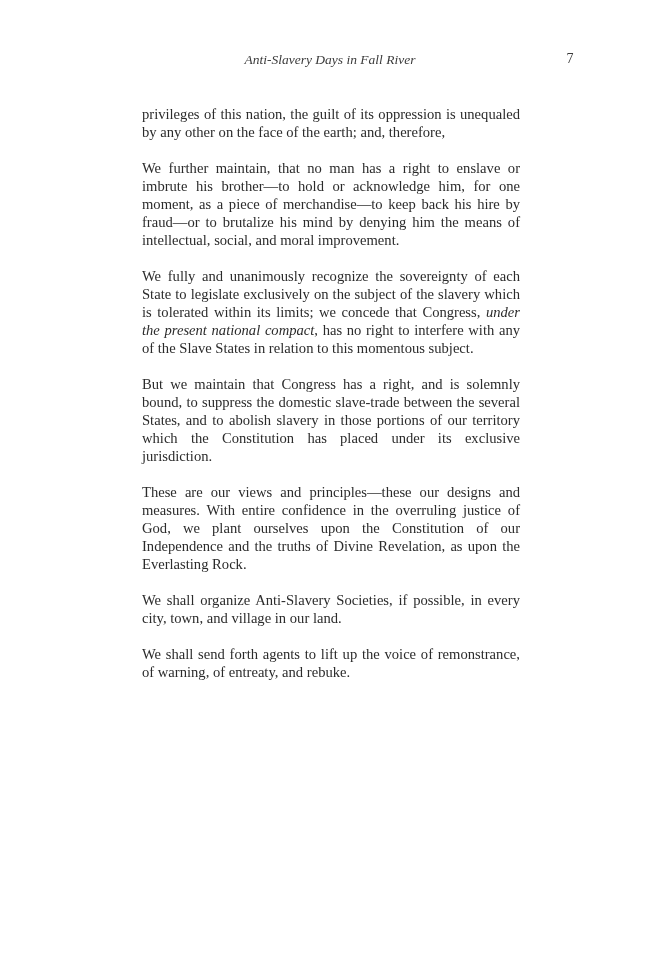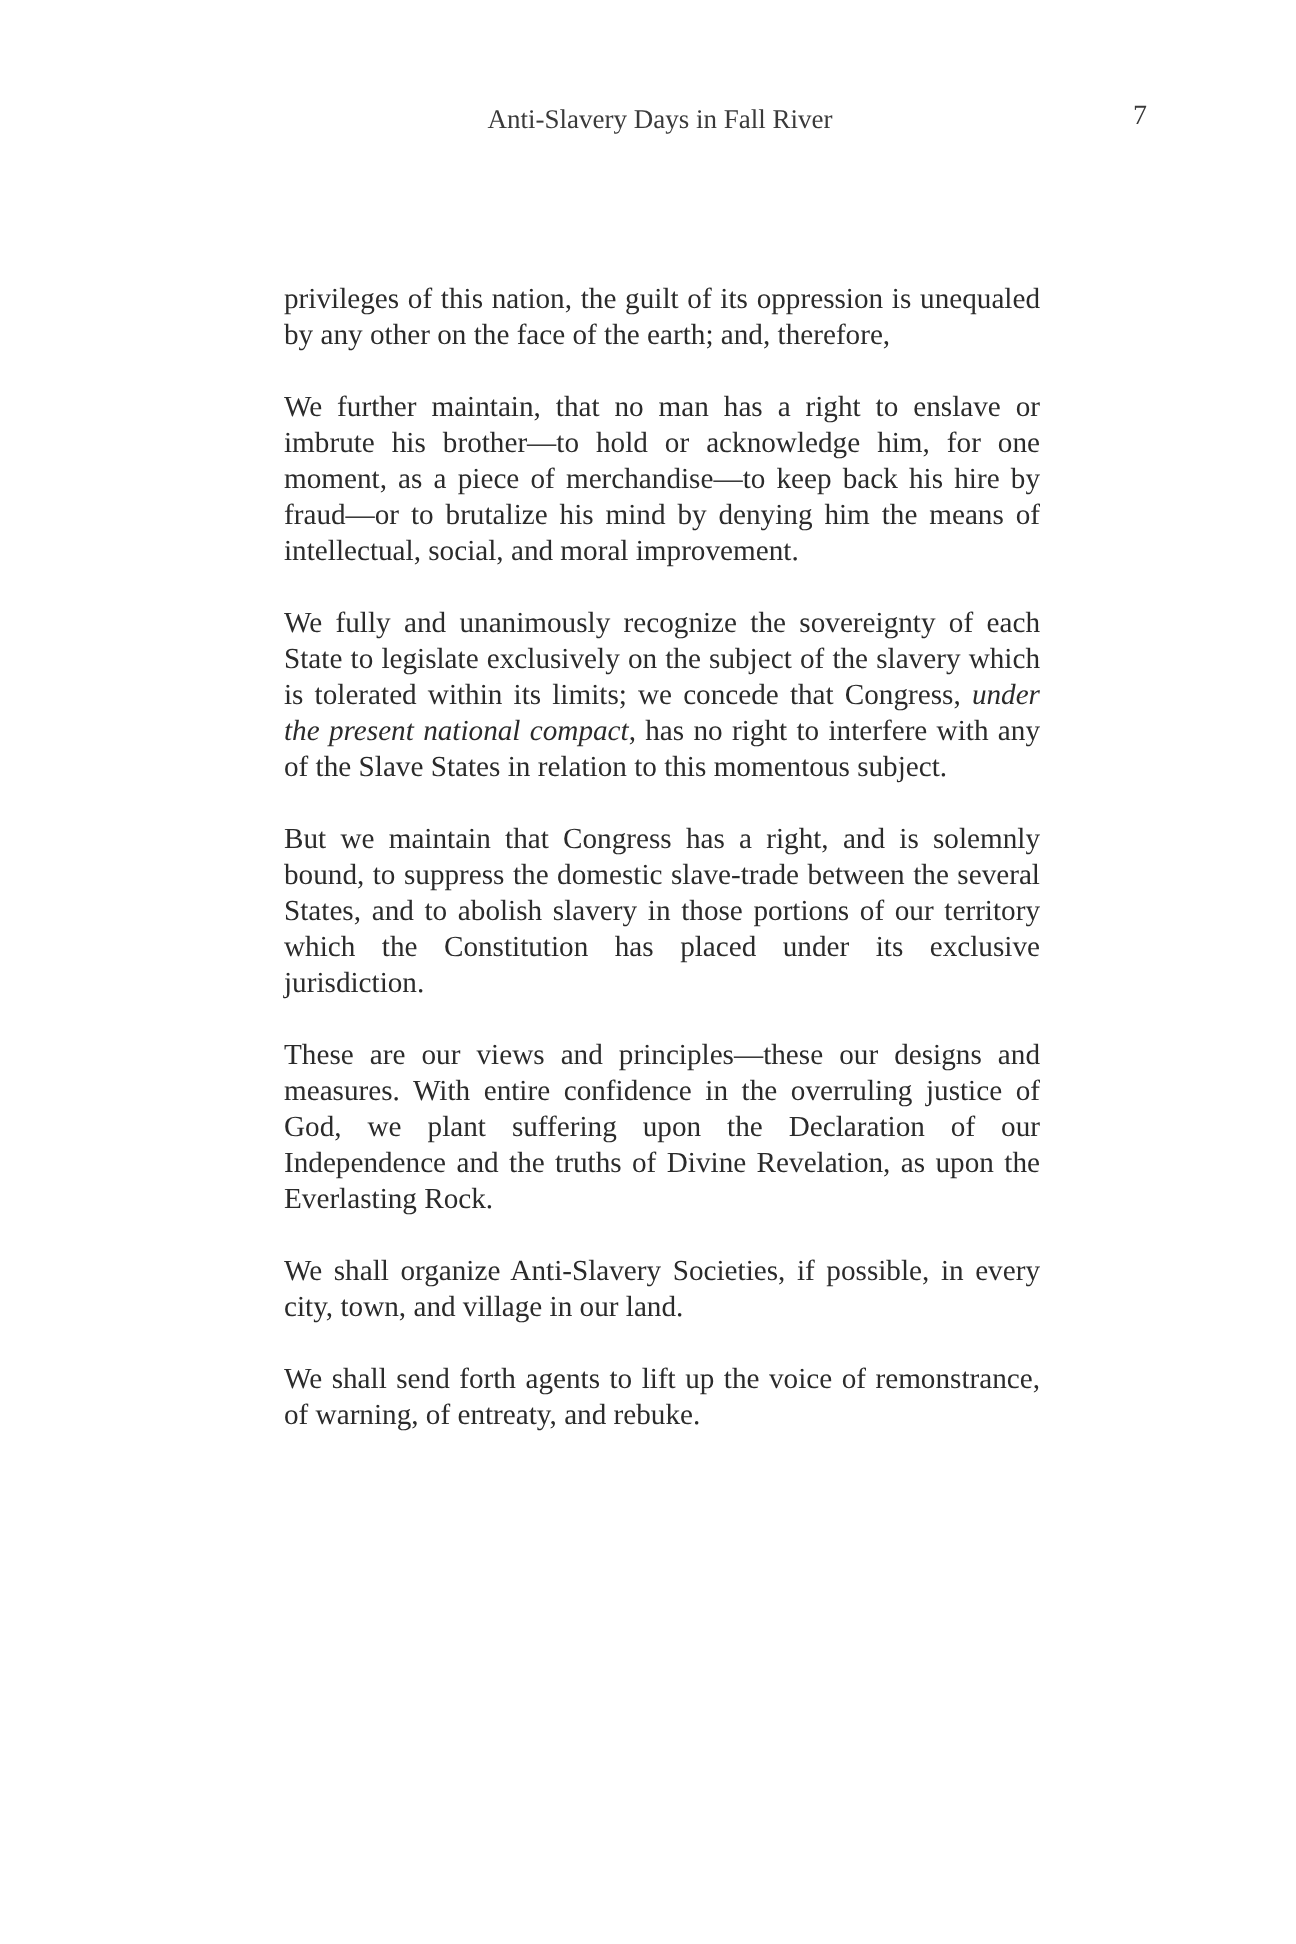--- a/index.html
+++ b/index.html
@@ -14,40 +14,40 @@
       overflow: hidden;
       font-family: "Liberation Serif", "DejaVu Serif", serif;
       color: #2b2b2b;
     }
     .running-head {
       position: absolute;
       top: 51px;
       left: 140px;
       width: 380px;
       text-align: center;
+      font-style: italic;
       font-size: 13.5px;
       line-height: 18px;
       color: #3a3a3a;
     }
     .page-number {
       position: absolute;
       top: 50px;
       left: 560px;
       width: 20px;
       text-align: center;
       font-size: 14px;
       line-height: 18px;
       color: #3a3a3a;
     }
     .body-text {
       position: absolute;
       top: 105px;
       left: 142px;
       width: 378px;
-      margin-top: 36px;
     }
     .para {
       margin: 0 0 18px 0;
       font-size: 14.6px;
       line-height: 18px;
       text-align: justify;
       text-align-last: left;
       hyphens: none;
     }
     .para em {
@@ -58,16 +58,16 @@
 <body>
 
 <div class="running-head">Anti-Slavery Days in Fall River</div>
 <div class="page-number">7</div>
 
 <div class="body-text">
   <p class="para">privileges of this nation, the guilt of its oppression is unequaled by any other on the face of the earth; and, therefore,</p>
   <p class="para">We further maintain, that no man has a right to enslave or imbrute his brother—to hold or acknowledge him, for one moment, as a piece of merchandise—to keep back his hire by fraud—or to brutalize his mind by denying him the means of intellectual, social, and moral improvement.</p>
   <p class="para"><span>We fully and unanimously recognize the sovereignty of each State to legislate exclusively on the subject of the slavery which is tolerated within its limits; we concede that Congress, </span><em>under the present national compact</em><span>, has no right to interfere with any of the Slave States in relation to this momentous subject.</span></p>
   <p class="para">But we maintain that Congress has a right, and is solemnly bound, to suppress the domestic slave-trade between the several States, and to abolish slavery in those portions of our territory which the Constitution has placed under its exclusive jurisdiction.</p>
-  <p class="para">These are our views and principles—these our designs and measures. With entire confidence in the overruling justice of God, we plant suffering upon the Declaration of our Independence and the truths of Divine Revelation, as upon the Everlasting Rock.</p>
+  <p class="para">These are our views and principles—these our designs and measures. With entire confidence in the overruling justice of God, we plant ourselves upon the Constitution of our Independence and the truths of Divine Revelation, as upon the Everlasting Rock.</p>
   <p class="para">We shall organize Anti-Slavery Societies, if possible, in every city, town, and village in our land.</p>
   <p class="para">We shall send forth agents to lift up the voice of remonstrance, of warning, of entreaty, and rebuke.</p>
 </div>
 
 </body></html>

